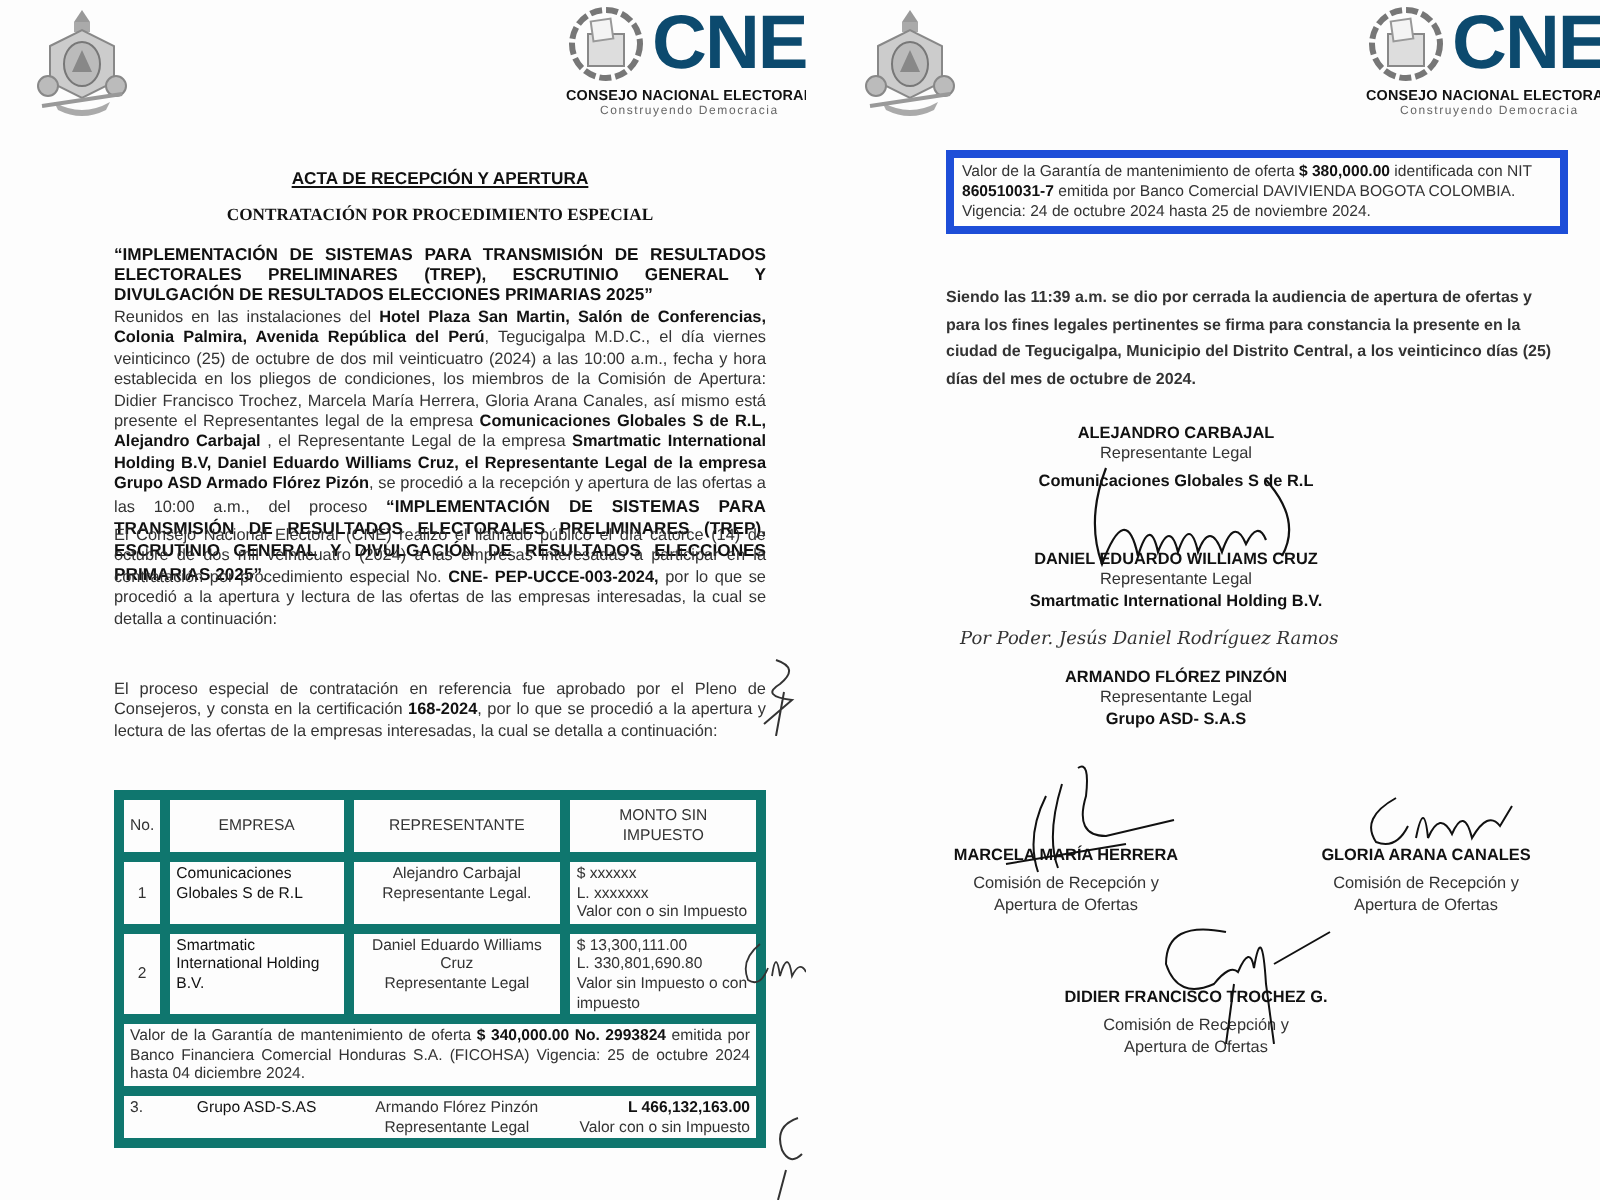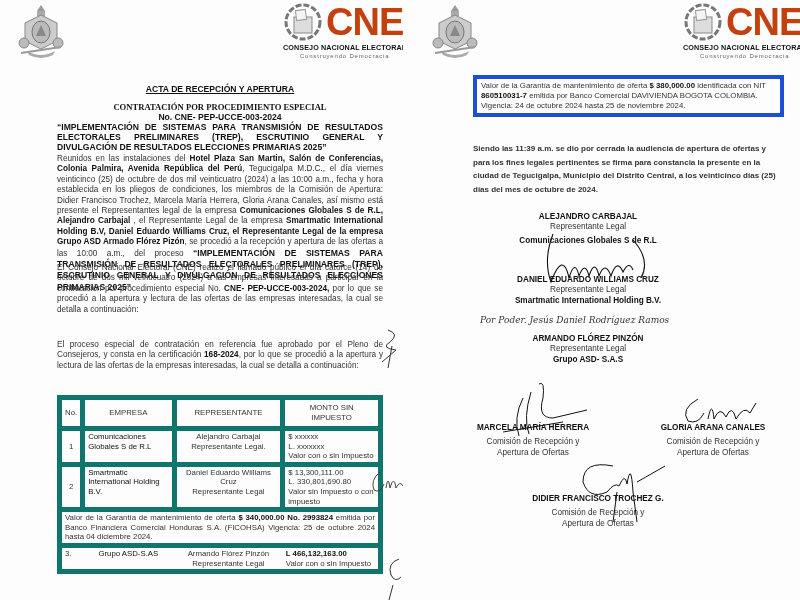--- a/index.html
+++ b/index.html
@@ -4,21 +4,21 @@
 <style>
   html,body{margin:0;padding:0;}
   body{width:800px;height:600px;overflow:hidden;background:#fff;position:relative;font-family:"Liberation Sans",sans-serif;color:#222;}
   .page{position:absolute;top:0;height:600px;overflow:hidden;background:#fdfdfd;}
   #pageL{left:0;width:403px;}
   #pageR{left:403px;width:397px;}
   .seal{position:absolute;width:48px;height:58px;}
   .seal svg{width:100%;height:100%;}
   .cne{position:absolute;}
   .cne .row{display:flex;align-items:center;}
-  .cne .big{font-family:"Liberation Sans",sans-serif;font-weight:bold;font-size:38px;letter-spacing:-1px;color:#c2410c;line-height:38px;margin-left:3px;}
+  .cne .big{font-family:"Liberation Sans",sans-serif;font-weight:bold;font-size:38px;letter-spacing:-1px;color:#0c4a6e;line-height:38px;margin-left:3px;}
   .cne .sub{font-size:7.2px;font-weight:bold;color:#111;letter-spacing:0.1px;white-space:nowrap;margin-top:1px;}
   .cne .tag{font-size:6px;color:#666;letter-spacing:0.8px;text-align:center;margin-top:1px;}
   .txt{position:absolute;font-size:8.2px;line-height:10.4px;color:#333;}
   .just{text-align:justify;}
   .ctr{text-align:center;}
   .b{font-weight:bold;color:#111;}
   .u{text-decoration:underline;}
   .sig{position:absolute;pointer-events:none;}
   table.ofertas{position:absolute;left:57px;top:395px;width:326px;border-collapse:collapse;font-size:7.8px;line-height:9.6px;color:#333;}
   table.ofertas td, table.ofertas th{border:5px solid #0f766e;padding:1px 3px;vertical-align:top;font-weight:normal;}
@@ -52,21 +52,20 @@
         <rect x="13" y="8" width="10" height="10" fill="#f4f4f4" stroke="#999" transform="rotate(-8 18 13)"></rect>
       </svg>
       <span class="big">CNE</span>
     </div>
     <div class="sub">CONSEJO NACIONAL ELECTORAL</div>
     <div class="tag">Construyendo Democracia</div>
   </div>
 
   <div class="txt ctr b u" style="left:57px;top:84px;width:326px;font-size:8.6px;">ACTA DE RECEPCIÓN Y APERTURA</div>
   <div class="txt ctr b" style="left:57px;top:102px;width:326px;font-size:8.6px;font-family:Liberation Serif, serif;">CONTRATACIÓN POR PROCEDIMIENTO ESPECIAL</div>
-  <div class="txt ctr b" style="left:57px;top:112px;width:326px;font-size:8.6px;">No. CNE- PEP-UCCE-003-2024</div>
   <div class="txt just b" style="left:57px;top:122px;width:326px;font-size:8.6px;line-height:10.2px;">“IMPLEMENTACIÓN DE SISTEMAS PARA TRANSMISIÓN DE RESULTADOS ELECTORALES PRELIMINARES (TREP), ESCRUTINIO GENERAL Y DIVULGACIÓN DE RESULTADOS ELECCIONES PRIMARIAS 2025”</div>
 
   <div class="txt just" style="left:57px;top:154px;width:326px;">
     <span>Reunidos en las instalaciones del </span><span class="b">Hotel Plaza San Martin, Salón de Conferencias, Colonia Palmira, Avenida República del Perú</span><span>, Tegucigalpa M.D.C., el día viernes veinticinco (25) de octubre de dos mil veinticuatro (2024) a las 10:00 a.m., fecha y hora establecida en los pliegos de condiciones, los miembros de la Comisión de Apertura: Didier Francisco Trochez, Marcela María Herrera, Gloria Arana Canales, así mismo está presente el Representantes legal de la empresa </span><span class="b">Comunicaciones Globales S de R.L, Alejandro Carbajal</span><span> , el Representante Legal de la empresa </span><span class="b">Smartmatic International Holding B.V, Daniel Eduardo Williams Cruz, el Representante Legal de la empresa Grupo ASD Armado Flórez Pizón</span><span>,  se procedió a la recepción y apertura de las ofertas  a las 10:00 a.m., del proceso </span><span class="b" style="font-size:8.6px;">“IMPLEMENTACIÓN DE SISTEMAS PARA TRANSMISIÓN DE RESULTADOS ELECTORALES PRELIMINARES (TREP), ESCRUTINIO GENERAL Y DIVULGACIÓN DE RESULTADOS ELECCIONES PRIMARIAS 2025”</span><span>.</span>
   </div>
 
   <div class="txt just" style="left:57px;top:263px;width:326px;">
     <span>El Consejo Nacional Electoral (CNE) realizó el llamado público el día catorce (14) de octubre de dos mil veinticuatro (2024) a las empresas interesadas a participar en la contratación por procedimiento especial No. </span><span class="b">CNE- PEP-UCCE-003-2024,</span><span> por lo que se procedió a la apertura y lectura de las ofertas de las empresas interesadas, la cual se detalla a continuación:</span>
   </div>
 
@@ -117,21 +116,21 @@
     <tr>
       <td colspan="4" style="text-align:justify;"><span>Valor de la Garantía de mantenimiento de oferta </span><span class="b">$ 340,000.00 No. 2993824</span><span> emitida por Banco Financiera Comercial Honduras S.A. (FICOHSA) Vigencia: 25 de octubre 2024 hasta 04 diciembre 2024.</span></td>
     </tr>
     <tr>
       <td style="border-right:none;">3.</td>
       <td class="b" style="border-left:none;border-right:none;text-align:center;">Grupo ASD-S.AS</td>
       <td style="border-left:none;border-right:none;text-align:center;">
             <div>Armando Flórez Pinzón</div>
             <div>Representante Legal</div>
           </td>
-      <td style="border-left:none;text-align:left;">
+      <td style="border-left:none;text-align:right;">
             <div class="b">L 466,132,163.00</div>
             <div>Valor con o sin Impuesto</div>
           </td>
     </tr>
   </tbody>
     </table>
 
   <svg class="sig" style="left:378px;top:328px;" width="25" height="40" viewBox="0 0 25 40">
     <path d="M10 2 Q22 6 12 14 Q2 20 18 22 L4 34 M14 18 L10 40" fill="none" stroke="#333" stroke-width="1"></path>
   </svg>

